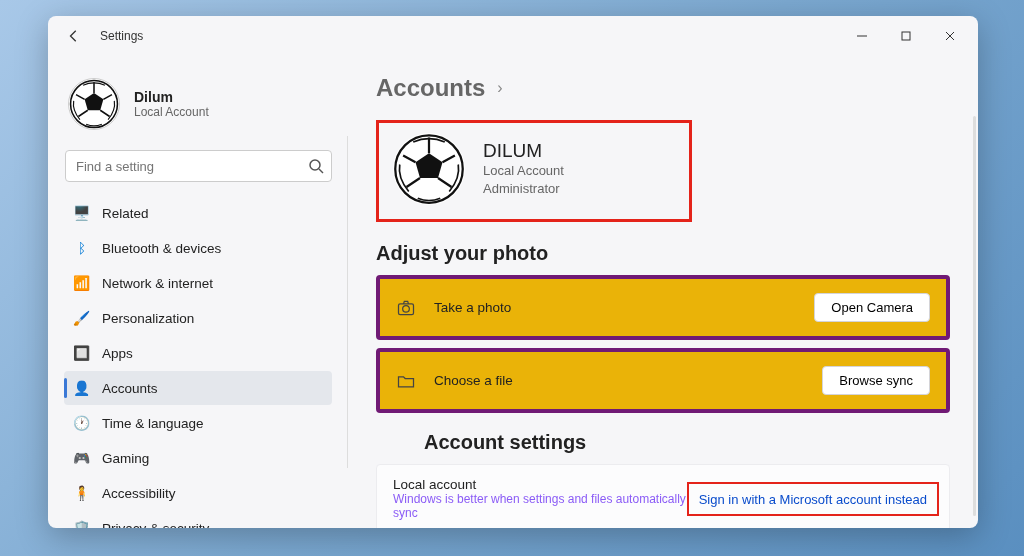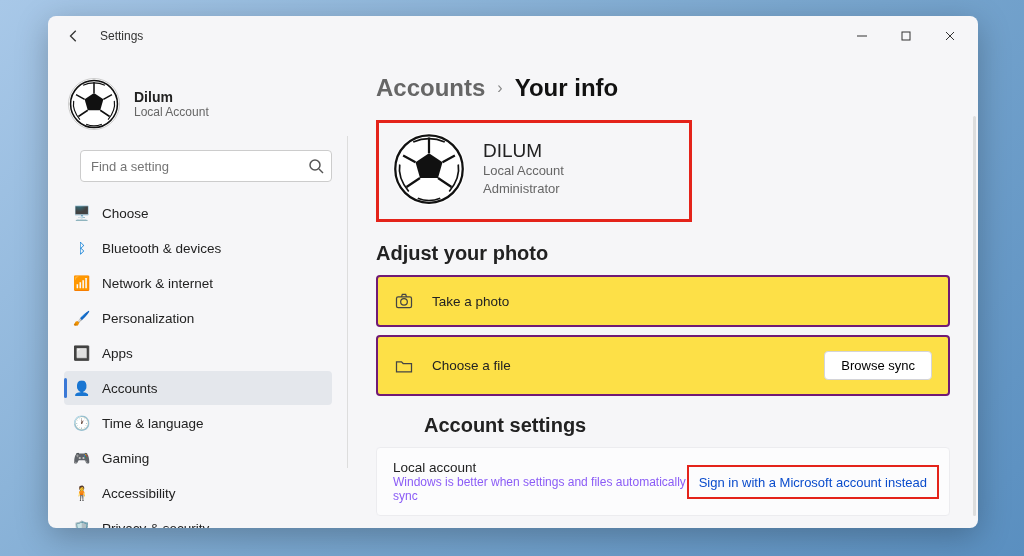--- a/index.html
+++ b/index.html
@@ -25,41 +25,41 @@
   .win-controls { display:flex; }
   .win-btn { width:44px; height:30px; display:flex; align-items:center; justify-content:center; cursor:pointer; }
   .win-btn svg { width:10px; height:10px; }
   .content { flex:1; display:flex; min-height:0; }
   .sidebar { width:300px; padding:14px 16px 16px 16px; display:flex; flex-direction:column; border-right: 0; position:relative;}
   .profile-row { display:flex; align-items:center; gap:14px; padding:8px 4px 14px 4px; }
   .avatar { width:52px; height:52px; border-radius:50%; background:#fff; display:flex; align-items:center; justify-content:center; border:1px solid #ccc;}
   .avatar svg { width:52px; height:52px; }
   .profile-name { font-size:14px; font-weight:600; color:#222; }
   .profile-sub { font-size:12px; color:#666; }
-  .search-wrap { position:relative; margin: 6px 0 14px 16px; }
+  .search-wrap { position:relative; margin: 6px 0 14px 1px; }
   .search { width:100%; height:32px; border:1px solid #ccc; border-radius:4px; padding:0 30px 0 10px; font-size:13px; background:#fff; }
   .search-icon { position:absolute; right:8px; top:8px; width:16px; height:16px; color:#555; }
   .nav { display:flex; flex-direction:column; gap:1px; }
   .nav-item { display:flex; align-items:center; gap:12px; height:34px; padding:0 10px; border-radius:4px; font-size:13.5px; color:#222; cursor:pointer; position:relative;}
   .nav-item.active { background:#e4e7ec; }
   .nav-item.active::before { content:""; position:absolute; left:0; top:7px; bottom:7px; width:3px; background:#3a78d6; border-radius:2px; }
   .nav-icon { width:16px; height:16px; display:flex; align-items:center; justify-content:center; font-size:14px; }
   .sep { position:absolute; right:0; top:80px; bottom:60px; width:1px; background:#ddd; }
   .main { flex:1; padding:18px 28px 0 28px; overflow-y:auto; position:relative;}
   .breadcrumbs { display:flex; align-items:center; gap:12px; font-size:24px; color:#111; margin-bottom:18px;}
   .bc-link { color:#666; font-weight:600; cursor:pointer;}
   .bc-chev { color:#888; font-size:16px; }
   .bc-page { font-weight:700; }
   .highlight-box { border:3px solid #e4231a; padding:10px 14px 14px 14px; width:316px; display:flex; align-items:center; gap:18px; margin-bottom:20px;}
   .big-avatar { width:72px; height:72px; border-radius:50%; background:#fff; display:flex; align-items:center; justify-content:center;}
   .big-avatar svg { width:72px; height:72px;}
   .info-name { font-size:19px; font-weight:500; color:#222;}
   .info-sub { font-size:13px; color:#666; line-height:1.4;}
   .section-heading { font-size:20px; font-weight:600; color:#222; margin:6px 0 10px 0;}
-  .card { background:#fde047; border:2px solid #701a75; border-radius:4px; padding:14px 16px; display:flex; align-items:center; margin-bottom:8px;}
+  .card { background:#eab308; border:4px solid #701a75; border-radius:4px; padding:14px 16px; display:flex; align-items:center; margin-bottom:8px;}
   .card-icon { width:20px; height:20px; margin-right:18px; color:#444;}
   .card-label { font-size:13.5px; color:#222; flex:1;}
   .card-btn { border:1px solid #d4d4d8; background:#fff; border-radius:4px; padding:6px 16px; font-size:13px; cursor:pointer;}
   .settings-card { background:#fcfcfd; border:1px solid #ececef; border-radius:4px; padding:12px 0 12px 16px; display:flex; align-items:center; margin-bottom:8px;}
   .settings-left { flex:1; }
   .settings-title { font-size:13.5px; color:#222;}
   .settings-sub { font-size:12px; color:#8b5cf6;}
   .highlight-link-box { border:2px solid #e4231a; padding:6px 10px; margin-right:10px;}
   .ms-link { color:#0a4ccc; font-size:13px; cursor:pointer;}
   .scrollbar-hint { position:absolute; right:2px; top:60px; width:3px; height:400px; background:#ddd; border-radius:2px;}
@@ -116,21 +116,21 @@
       <div class="search-wrap">
         <input class="search" placeholder="Find a setting" style="">
         <svg class="search-icon" viewBox="0 0 16 16">
             <circle cx="7" cy="7" r="5" stroke="#555" fill="none" stroke-width="1.5"></circle>
             <line x1="11" y1="11" x2="15" y2="15" stroke="#555" stroke-width="1.5"></line>
           </svg>
       </div>
       <div class="nav">
         <div class="nav-item">
             <span class="nav-icon">🖥️</span>
-            <span>Choose</span>
+            <span>Related</span>
           </div>
         <div class="nav-item">
             <span class="nav-icon" style="color:#0078d4">ᛒ</span>
             <span>Bluetooth &amp; devices</span>
           </div>
         <div class="nav-item">
             <span class="nav-icon" style="color:#0aa">📶</span>
             <span>Network &amp; internet</span>
           </div>
         <div class="nav-item">
@@ -163,21 +163,20 @@
           </div>
       </div>
       <div class="sep"></div>
     </div>
 
     <div class="main">
       <div class="scrollbar-hint"></div>
       <div class="breadcrumbs">
         <span class="bc-link">Accounts</span>
         <span class="bc-chev">›</span>
-        <span class="bc-page">Your info</span>
       </div>
 
       <div class="highlight-box">
         <div class="big-avatar">
           <svg viewBox="0 0 64 64">
               <circle cx="32" cy="32" r="30" fill="#fff" stroke="#111" stroke-width="2"></circle>
               <polygon points="32,18 44,26 40,40 24,40 20,26" fill="#111"></polygon>
               <path d="M32 4 L32 18 M55 20 L44 26 M52 48 L40 40 M12 48 L24 40 M9 20 L20 26" stroke="#111" stroke-width="2"></path>
               <path d="M18 8 Q32 2 46 8 M58 28 Q60 40 50 52 M6 28 Q4 40 14 52 M22 58 Q32 62 42 58" stroke="#111" stroke-width="1.5" fill="none"></path>
             </svg>
@@ -190,20 +189,21 @@
       </div>
 
       <div class="section-heading">Adjust your photo</div>
       <div class="card">
         <svg class="card-icon" viewBox="0 0 24 24">
             <rect x="3" y="7" width="18" height="13" rx="2" stroke="#444" fill="none" stroke-width="1.5"></rect>
             <circle cx="12" cy="13" r="4" stroke="#444" fill="none" stroke-width="1.5"></circle>
             <path d="M9 7 L10 4 L14 4 L15 7" stroke="#444" fill="none" stroke-width="1.5"></path>
           </svg>
         <div class="card-label">Take a photo</div>
+        <button class="card-btn">Open Camera</button>
       </div>
       <div class="card">
         <svg class="card-icon" viewBox="0 0 24 24">
             <path d="M3 7 L3 19 L21 19 L21 9 L11 9 L9 7 Z" stroke="#444" fill="none" stroke-width="1.5"></path>
           </svg>
         <div class="card-label">Choose a file</div>
         <button class="card-btn">Browse sync</button>
       </div>
 
       <div class="section-heading" style="margin-top:18px;margin-left:48px;">Account settings</div>

